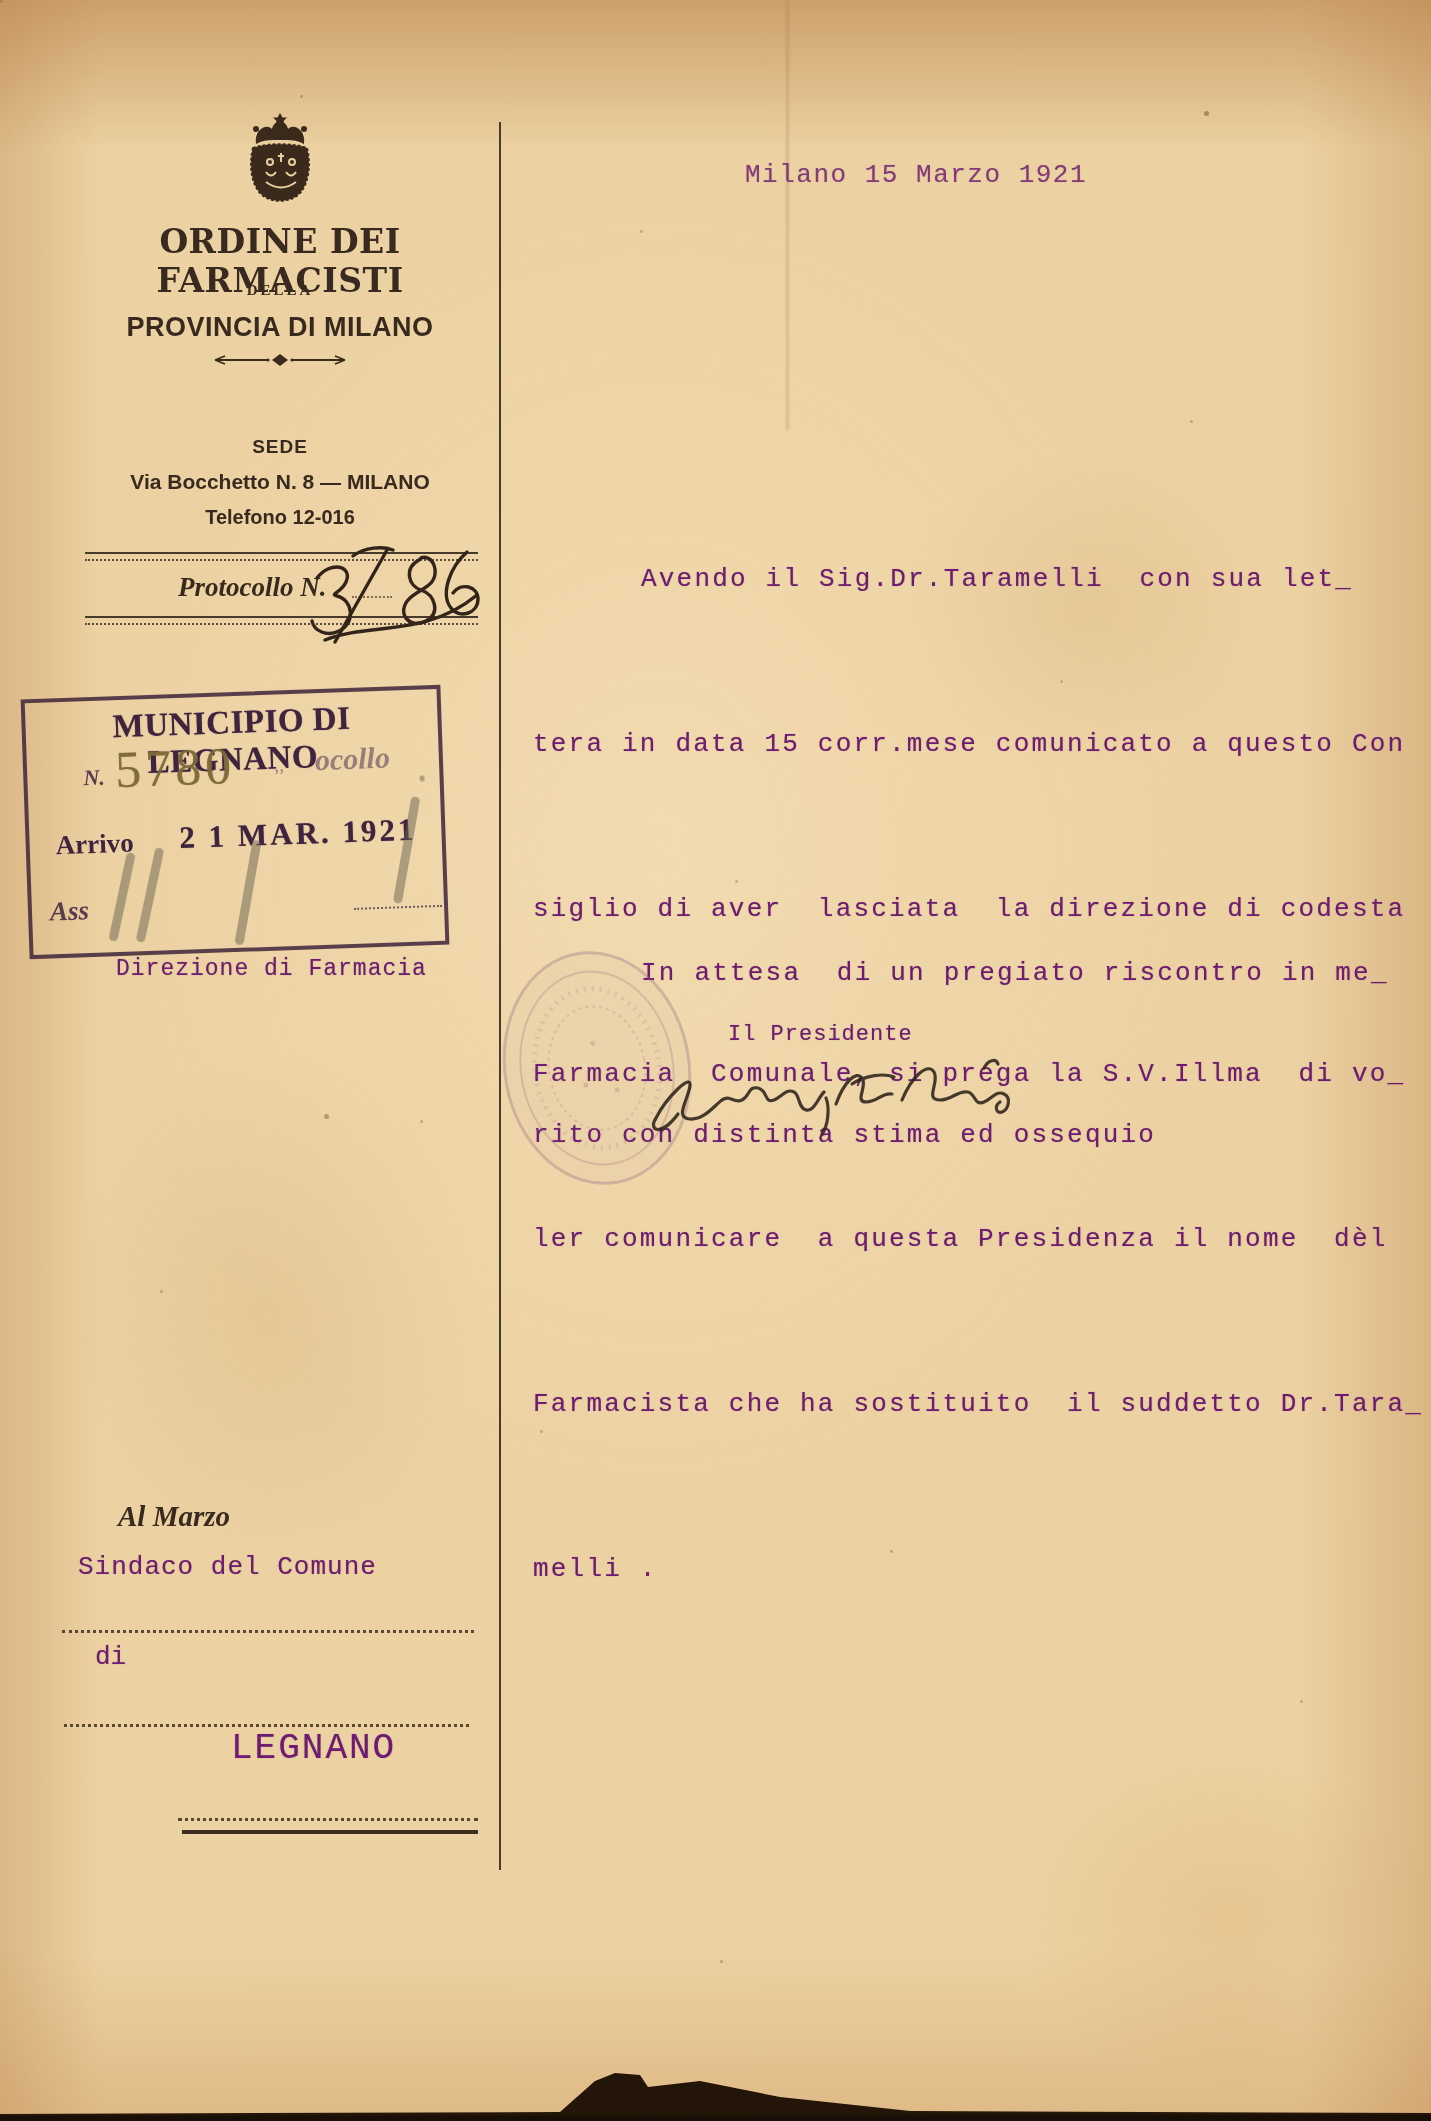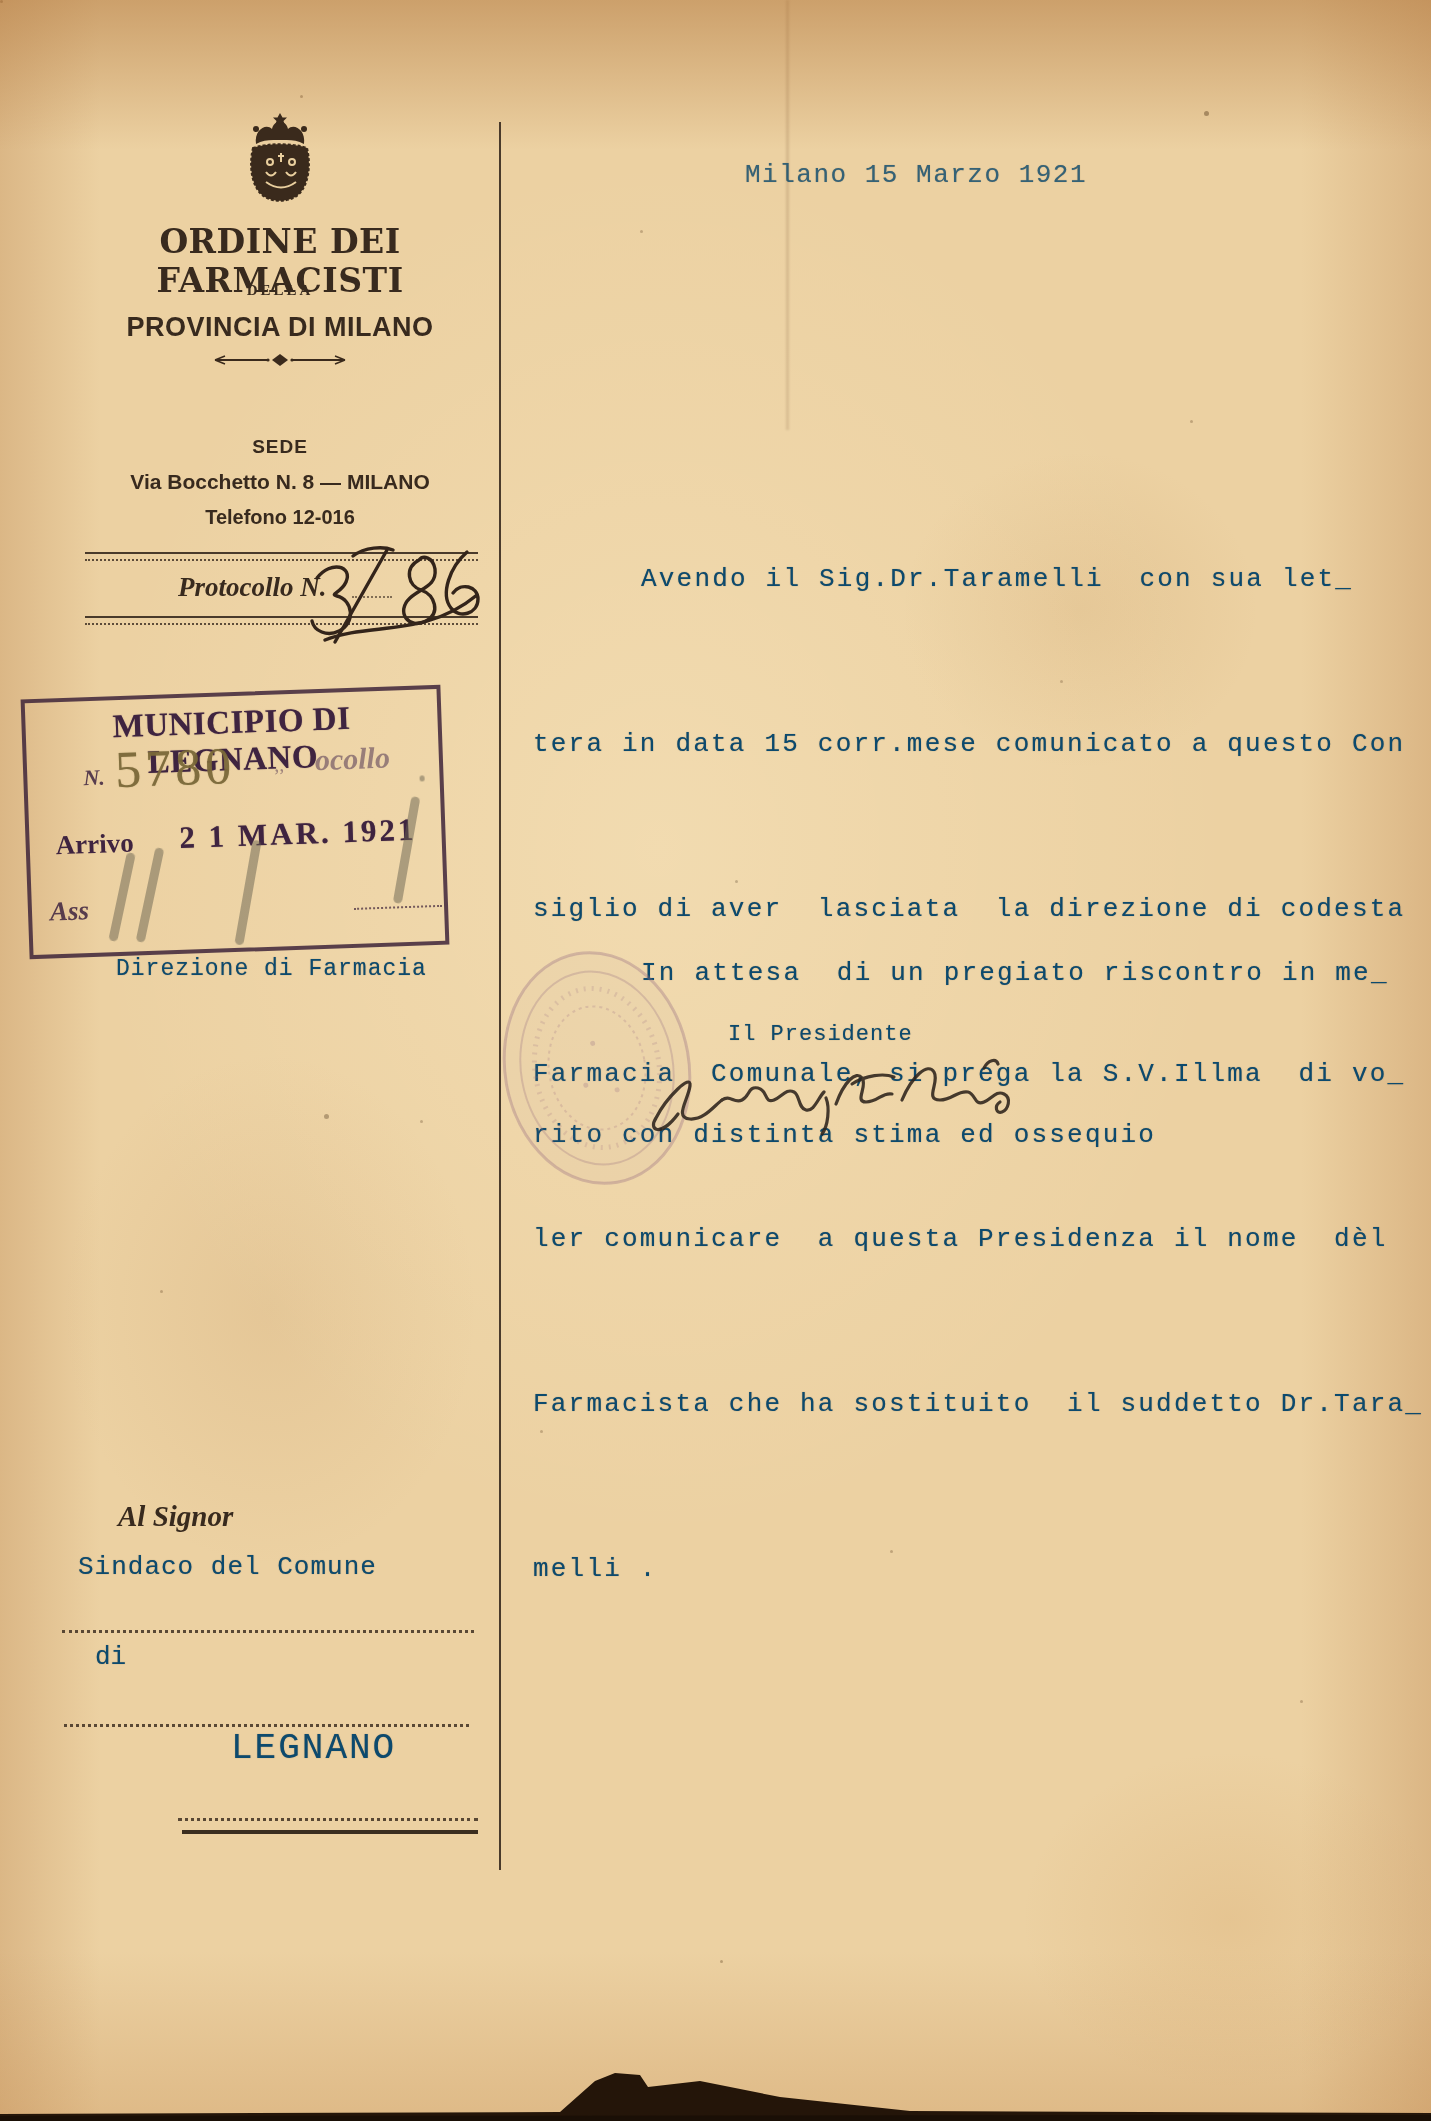--- a/index.html
+++ b/index.html
@@ -39,21 +39,21 @@
   .sede{top:436px;font-family:"Liberation Sans", sans-serif;font-weight:bold;font-size:19px;letter-spacing:1px;}
   .addr{top:470px;font-family:"Liberation Sans", sans-serif;font-weight:bold;font-size:21px;}
   .phone{top:506px;font-family:"Liberation Sans", sans-serif;font-weight:bold;font-size:20px;}
   .rule-double{position:absolute;left:85px;width:393px;height:5px;
     border-top:2px solid rgba(56,42,30,.9);border-bottom:2px dotted rgba(56,42,30,.8);}
   .proto-label{position:absolute;left:178px;top:572px;font-style:italic;font-weight:bold;font-size:27px;}
   .proto-dots{position:absolute;left:352px;top:596px;width:40px;border-bottom:2px dotted rgba(56,42,30,.6);}
   .oggetto{top:648px;font-family:"Liberation Sans", sans-serif;font-weight:bold;font-size:28px;letter-spacing:2px;}
 
   
-  .tw{font-family:"Liberation Mono", monospace;color:#0c4a6e;white-space:pre;
+  .tw{font-family:"Liberation Mono", monospace;color:#701a75;white-space:pre;
       text-shadow:0 0 1px rgba(86,74,59,.55);}
   .dateline{position:absolute;left:745px;top:160px;font-size:26px;letter-spacing:1.5px;opacity:.82;}
   .bodypara{position:absolute;left:533px;width:900px;font-size:26px;letter-spacing:2.2px;}
   .para1{top:442px;line-height:55px;}
   .para2{top:838px;line-height:54px;}
   .tline.indent{padding-left:108px;}
   .president{position:absolute;left:728px;top:1022px;font-size:22px;letter-spacing:1px;}
   .obj-value{position:absolute;left:116px;top:956px;font-size:23px;letter-spacing:1px;}
 
   
@@ -209,21 +209,21 @@
       <path d="M38,72 C20,96 8,88 16,76 C26,56 52,30 50,44 C48,58 34,76 50,77 C64,78 74,64 82,58"></path>
       <path d="M82,58 C90,52 94,62 102,58 C110,54 108,44 118,46 C128,48 124,62 134,58 C142,55 146,46 154,50 C160,53 158,66 166,68 C174,70 178,56 184,50"></path>
       <path d="M186,56 C190,66 188,84 182,92"></path>
       <path d="M196,62 C204,40 216,28 222,36 C228,44 214,60 226,60 C238,60 242,50 252,52"></path>
       <path d="M212,42 C226,33 244,31 254,35"></path>
       <path d="M262,58 C272,34 288,20 294,30 C300,40 284,58 300,58 C312,58 318,48 328,50 C336,52 334,64 344,60 C352,57 356,48 364,52 C372,56 368,68 362,70 C356,72 354,64 360,60"></path>
       <path d="M344,26 C348,18 356,16 358,22"></path>
     </g>
   </svg>
 
-  <div class="alsignor lp-ink">Al Signor</div>
+  <div class="alsignor lp-ink">Al Marzo</div>
   <div class="tw recipient">Sindaco del Comune</div>
   <div class="dotted-rule" style="left:62px;top:1630px;width:412px;"></div>
   <div class="tw di">di</div>
   <div class="dotted-rule" style="left:64px;top:1724px;width:405px;"></div>
   <div class="tw city">LEGNANO</div>
   <div class="dotted-rule" style="left:178px;top:1818px;width:300px;"></div>
   <div class="solid-rule" style="left:182px;top:1830px;width:296px;"></div>
 
   <svg class="bottom-edge" width="1431" height="90" viewBox="0 0 1431 90">
     <path d="M0,83 L560,81 L595,50 L615,42 L640,44 L648,56 L700,50 L780,66 L910,80 L1431,82 L1431,90 L0,90 Z" fill="#241509"></path>

